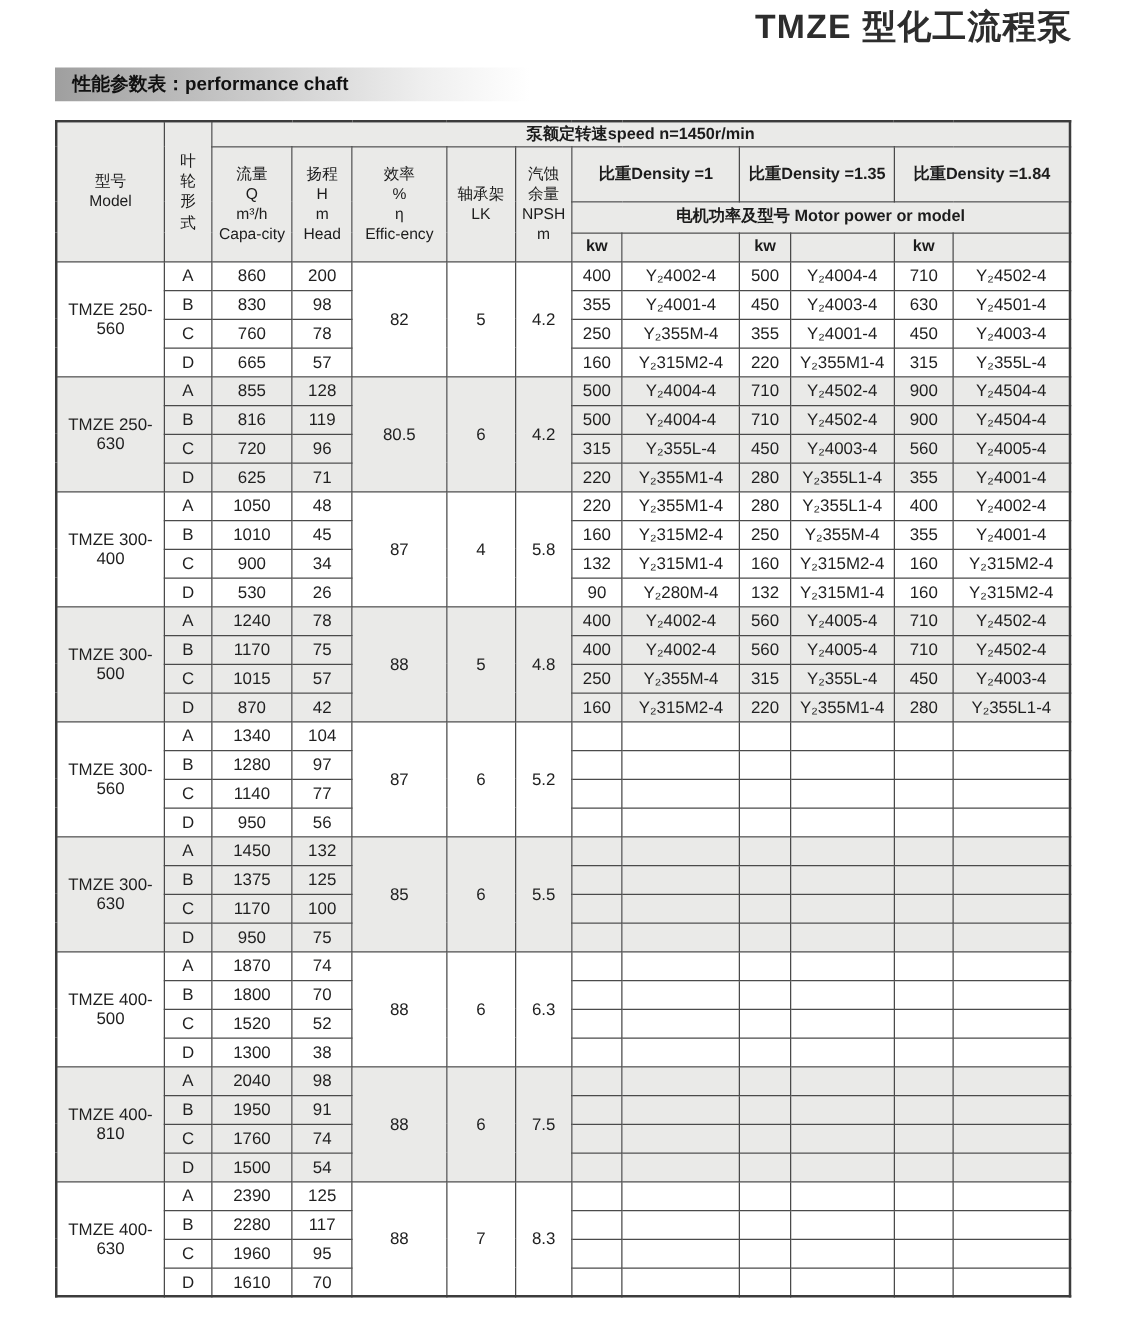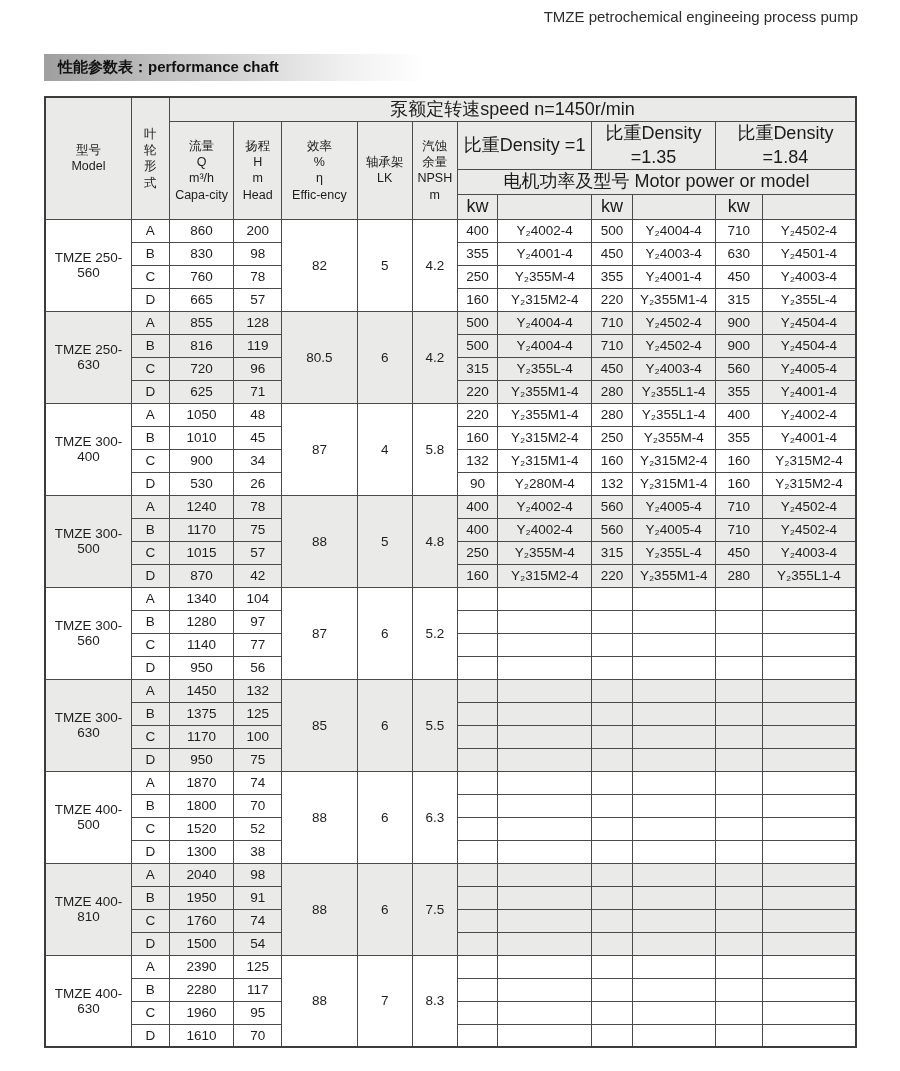--- a/index.html
+++ b/index.html
@@ -24,33 +24,33 @@
   }
   .perf th,.perf td{
     border:1px solid #4a4a4a;text-align:center;vertical-align:middle;
     padding:0;font-weight:normal;overflow:hidden;
   }
   .perf thead th{background:#eaeae8;font-size:12.5px;line-height:1.3;white-space:pre-line;color:#1c1c1c;}
   .perf thead tr.r1{height:20px;}
   .perf thead tr.r2{height:44px;margin-top:30px;}
   .perf thead tr.r3{height:25px;}
   .perf thead tr.r4{height:23px;}
-  .perf thead th.banner{font-size:18px;font-weight:400;}
+  .perf thead th.banner{font-size:13px;font-weight:700;}
   .perf tbody tr{height:23px;}
   .perf tbody td{font-size:13.5px;background:#ffffff;}
   .perf tbody tr.shaded td{background:#eaeae8;}
   .c-model{font-size:13px;}
   .c-imp{font-size:13px;}
   .vert{line-height:1.2;}
 </style>
 </head>
 <body>
 
 <div class="titles">
-  <div class="title-en">TMZE petrochemical engineeing process pump</div>
+  <div class="title-zh">TMZE 型化工流程泵</div>
 </div>
 
 <div class="section-bar">
   <span>性能参数表：performance chaft</span>
 </div>
 
 <table class="perf">
   <colgroup>
     <col style="width:86px">
       <col style="width:38px">

